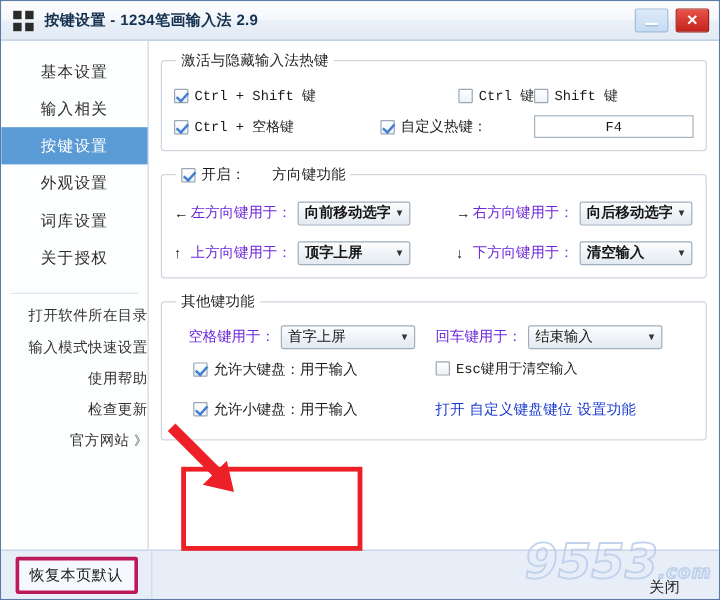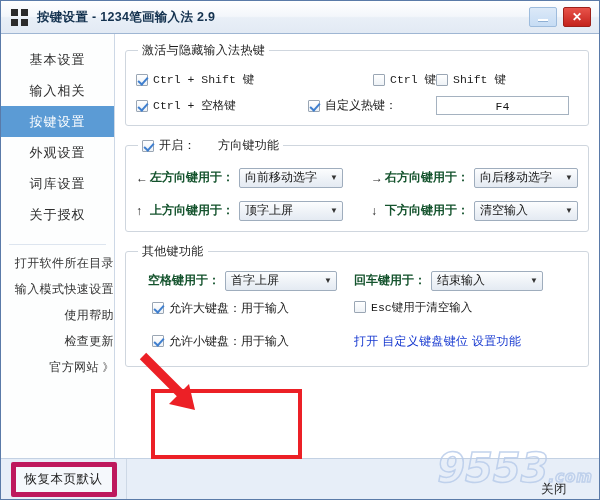--- a/index.html
+++ b/index.html
@@ -247,44 +247,43 @@
 
   
   .arrow-glyph {
     font-size: 12px;
     color: #1b1b1b;
     width: 14px;
     display: inline-block;
   }
   .field-label {
     font-size: 12px;
-    color: #14532d;
+    color: #6d28d9;
     white-space: nowrap;
     margin-right: 5px;
-    font-weight: bold;
   }
 
   
   .combo {
     position: relative;
     height: 20px;
     box-sizing: border-box;
     border: 1px solid #9fadbd;
     border-radius: 2px;
     background: linear-gradient(to bottom, #fcfdfe 0%, #eef2f7 55%, #e4eaf2 100%);
     display: inline-flex;
     align-items: center;
     padding-left: 5px;
     font-size: 12px;
     color: #141414;
     cursor: pointer;
     white-space: nowrap;
     overflow: hidden;
   }
-  .combo.w118 { width: 104px; }
+  .combo.w118 { width: 94px; font-weight: bold; }
   .combo.w112 { width: 112px; }
   .combo .cap {
     flex: 1;
     overflow: hidden;
   }
   .combo .arr {
     width: 16px;
     text-align: center;
     font-size: 8px;
     color: #333;
@@ -339,21 +338,21 @@
     justify-content: center;
     border-right: 1px solid #cdd8e6;
     height: 100%;
     align-items: center;
     box-sizing: border-box;
   }
   .footer-btn {
     font-size: 12.5px;
     color: #1b1b1b;
     background: #f5f8fc;
-    border: 5px solid #be185d;
+    border: 3px solid #be185d;
     border-radius: 2px;
     padding: 4px 9px;
     cursor: pointer;
     letter-spacing: .5px;
   }
   .footer-right {
     flex: 1;
     display: flex;
     justify-content: flex-end;
     align-items: center;

